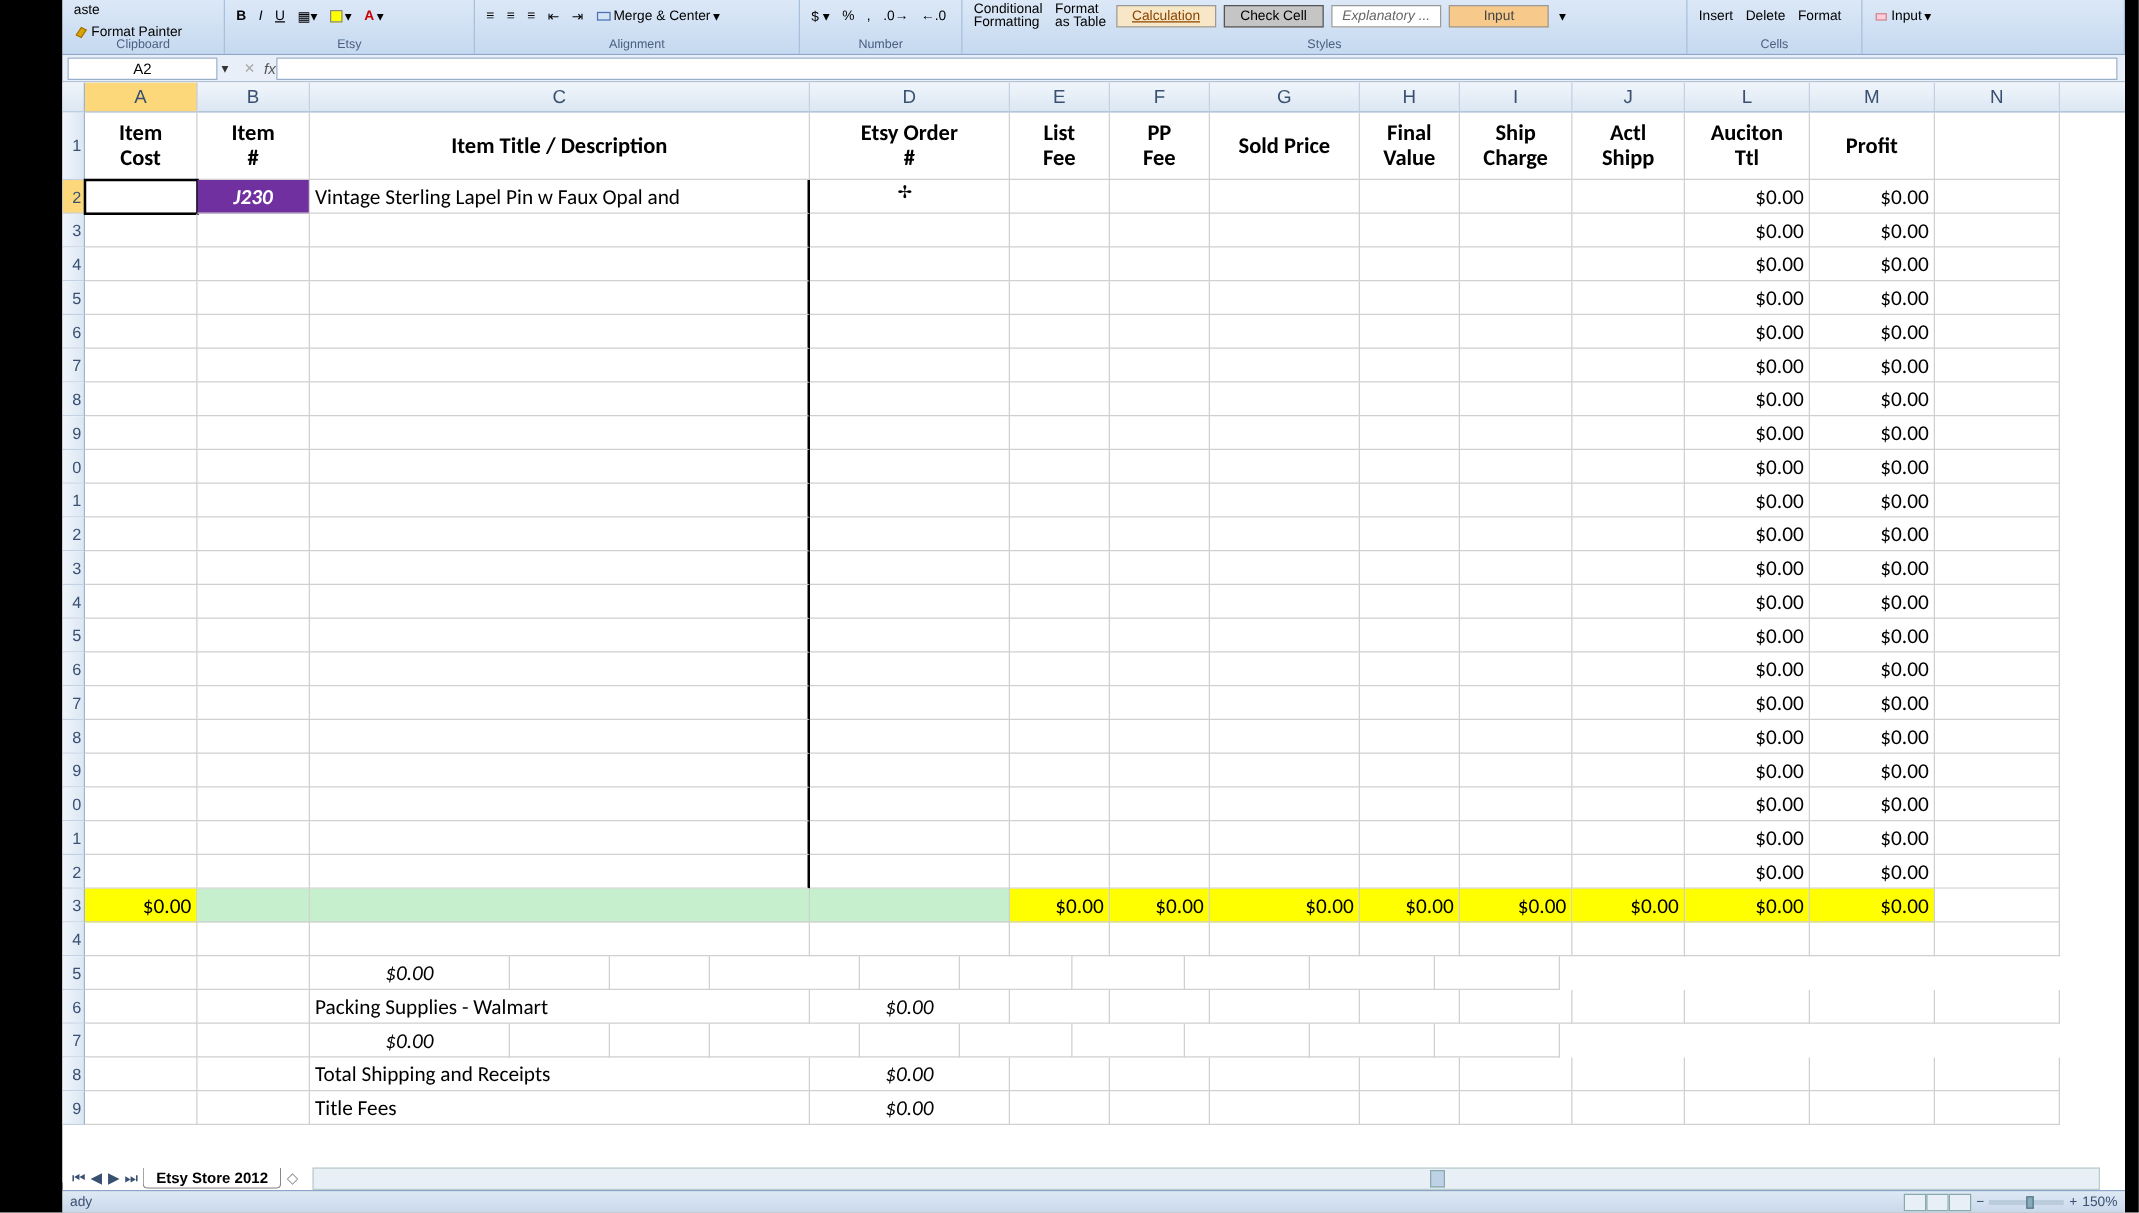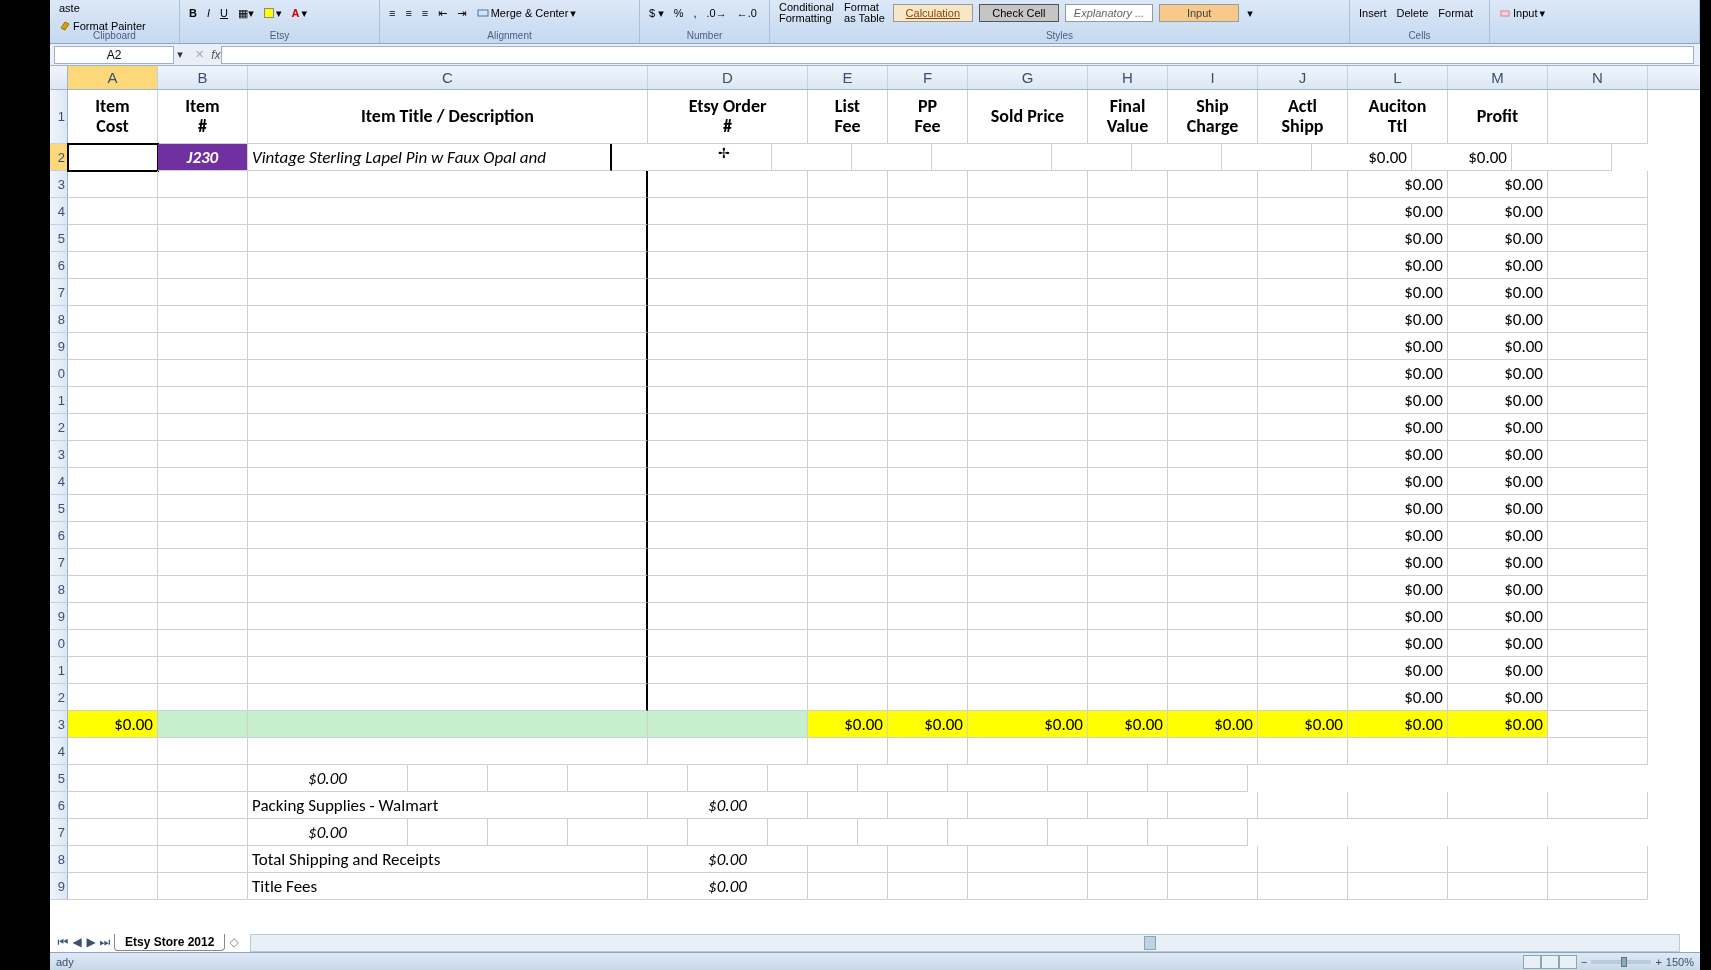--- a/index.html
+++ b/index.html
@@ -366,21 +366,21 @@
             <div class="cell hdr-cell" style="width: 80px; height: 54px;">Final<br>Value</div>
             <div class="cell hdr-cell" style="width: 90px; height: 54px;">Ship<br>Charge</div>
             <div class="cell hdr-cell" style="width: 90px; height: 54px;">Actl<br>Shipp</div>
             <div class="cell hdr-cell" style="width: 100px; height: 54px;">Auciton<br>Ttl</div>
             <div class="cell hdr-cell" style="width: 100px; height: 54px;">Profit</div>
             <div class="cell hdr-cell" style="width: 100px; height: 54px;"></div>
           </div>
           <div class="row">
             <div class="cell selected" style="width: 90px; height: 27px;"></div>
             <div class="cell purple ctr" style="width: 90px; height: 27px;">J230</div>
-            <div class="cell thick-border-r" style="width: 364px; height: 27px; font-style: italic;">Vintage Sterling Lapel Pin w Faux Opal and</div>
+            <div class="cell thick-border-r" style="width: 400px; height: 27px;">Vintage Sterling Lapel Pin w Faux Opal and</div>
             <div class="cell" style="width: 160px; height: 27px;"></div>
             <div class="cell" style="width: 80px; height: 27px;"></div>
             <div class="cell" style="width: 80px; height: 27px;"></div>
             <div class="cell" style="width: 120px; height: 27px;"></div>
             <div class="cell" style="width: 80px; height: 27px;"></div>
             <div class="cell" style="width: 90px; height: 27px;"></div>
             <div class="cell" style="width: 90px; height: 27px;"></div>
             <div class="cell num" style="width: 100px; height: 27px;">$0.00</div>
             <div class="cell num" style="width: 100px; height: 27px;">$0.00</div>
             <div class="cell" style="width: 100px; height: 27px;"></div>

